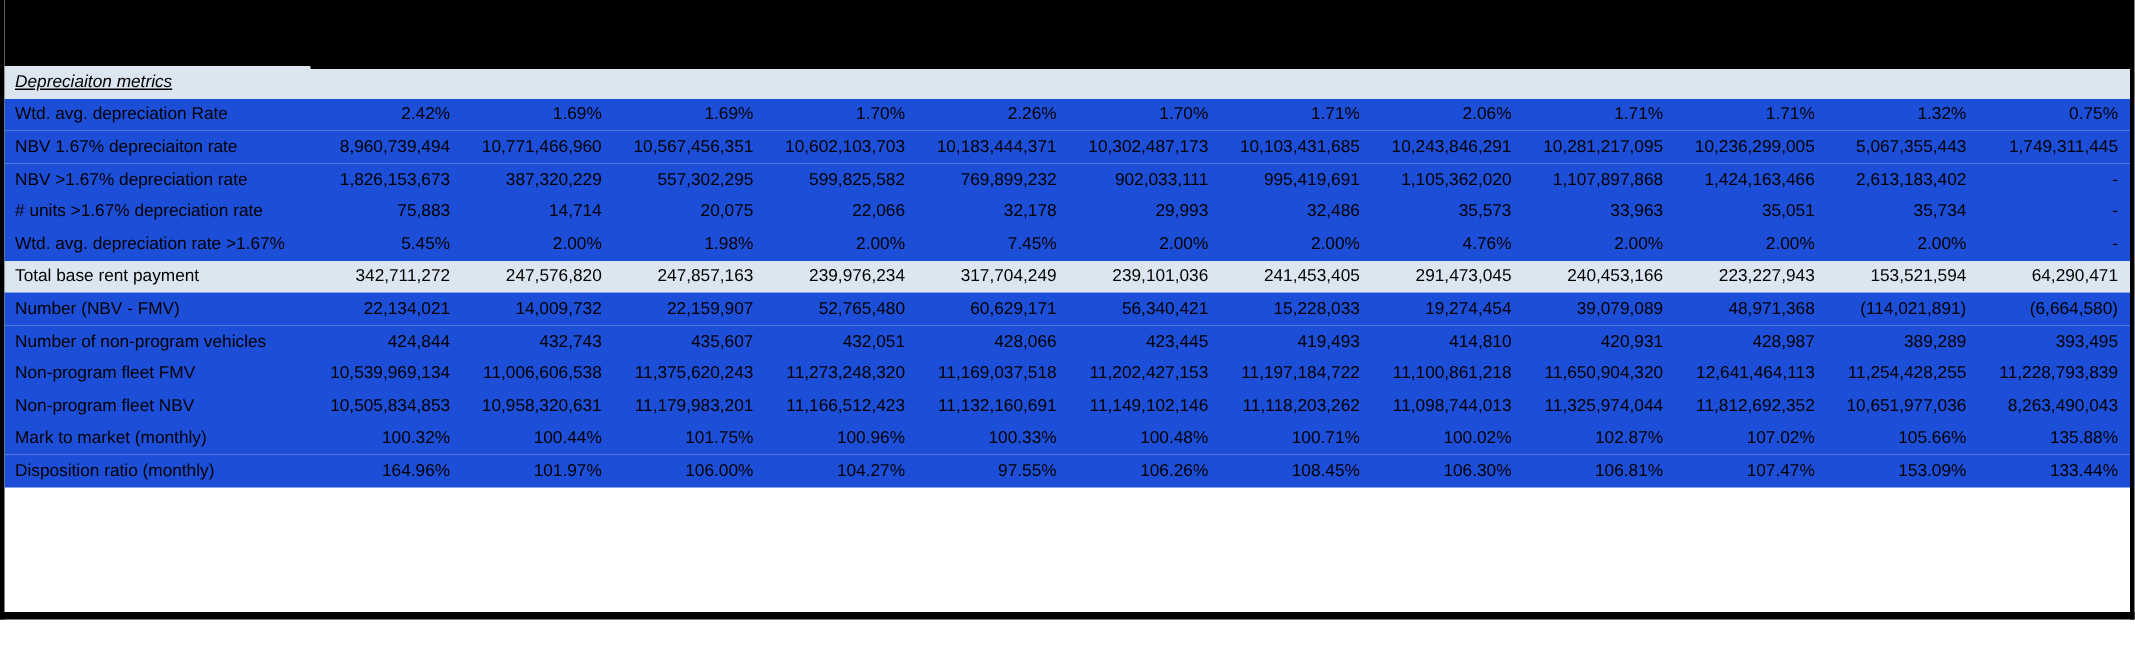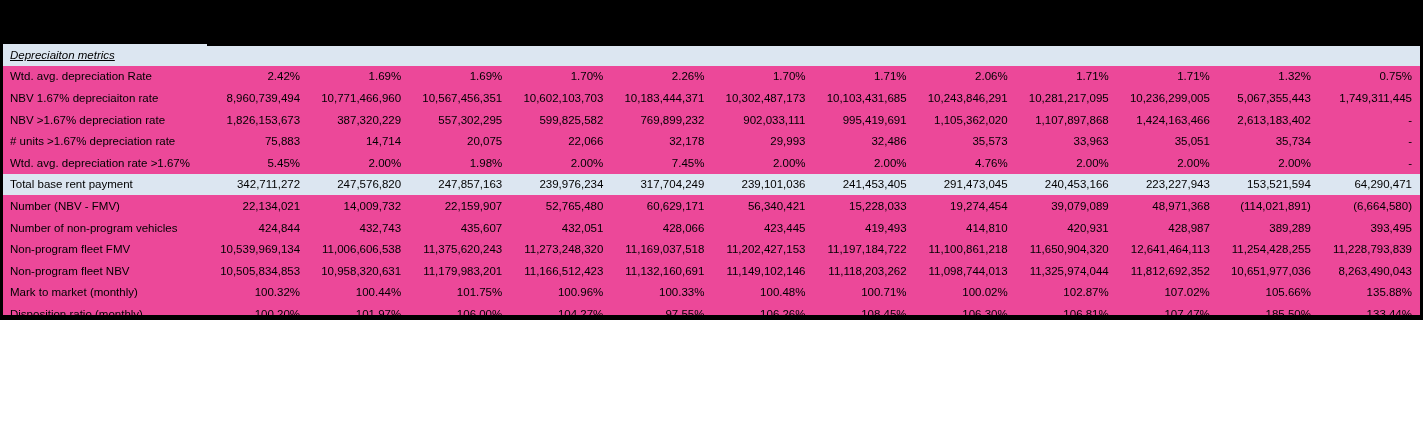--- a/index.html
+++ b/index.html
@@ -8,21 +8,21 @@
     background: #ffffff;
   }
   body {
     width: 1423px;
     height: 438px;
     overflow: hidden;
   }
   .sheet {
     position: relative;
     width: 1423px;
-    height: 320px;
+    height: 413px;
     box-sizing: border-box;
     border-left: 3px solid #000;
     border-right: 3px solid #000;
     border-bottom: 5px solid #000;
     background: #ffffff;
     font-family: "Liberation Sans", sans-serif;
     font-size: 11.5px;
     color: #000;
     overflow: hidden;
   }
@@ -41,21 +41,21 @@
   }
   .rows {
     display: flex;
     flex-direction: column;
   }
   .row {
     display: grid;
     grid-template-columns: 204px repeat(12, 1fr);
     height: 21.6px;
     align-items: center;
-    background: #ec4899;
+    background: #1d4ed8;
   }
   .row.shaded,
   .row.section-row {
     background: var(--section-fill, #dce6f1);
   }
   .label {
     padding-left: 7px;
     white-space: nowrap;
     overflow: visible;
   }
@@ -240,27 +240,27 @@
         <div class="val">100.48%</div>
         <div class="val">100.71%</div>
         <div class="val">100.02%</div>
         <div class="val">102.87%</div>
         <div class="val">107.02%</div>
         <div class="val">105.66%</div>
         <div class="val">135.88%</div>
       </div>
       <div class="row">
         <div class="label">Disposition ratio (monthly)</div>
-        <div class="val">100.20%</div>
+        <div class="val">164.96%</div>
         <div class="val">101.97%</div>
         <div class="val">106.00%</div>
         <div class="val">104.27%</div>
         <div class="val">97.55%</div>
         <div class="val">106.26%</div>
         <div class="val">108.45%</div>
         <div class="val">106.30%</div>
         <div class="val">106.81%</div>
         <div class="val">107.47%</div>
-        <div class="val">185.50%</div>
+        <div class="val">153.09%</div>
         <div class="val">133.44%</div>
       </div>
     </div>
 </div>
 
 </body></html>

